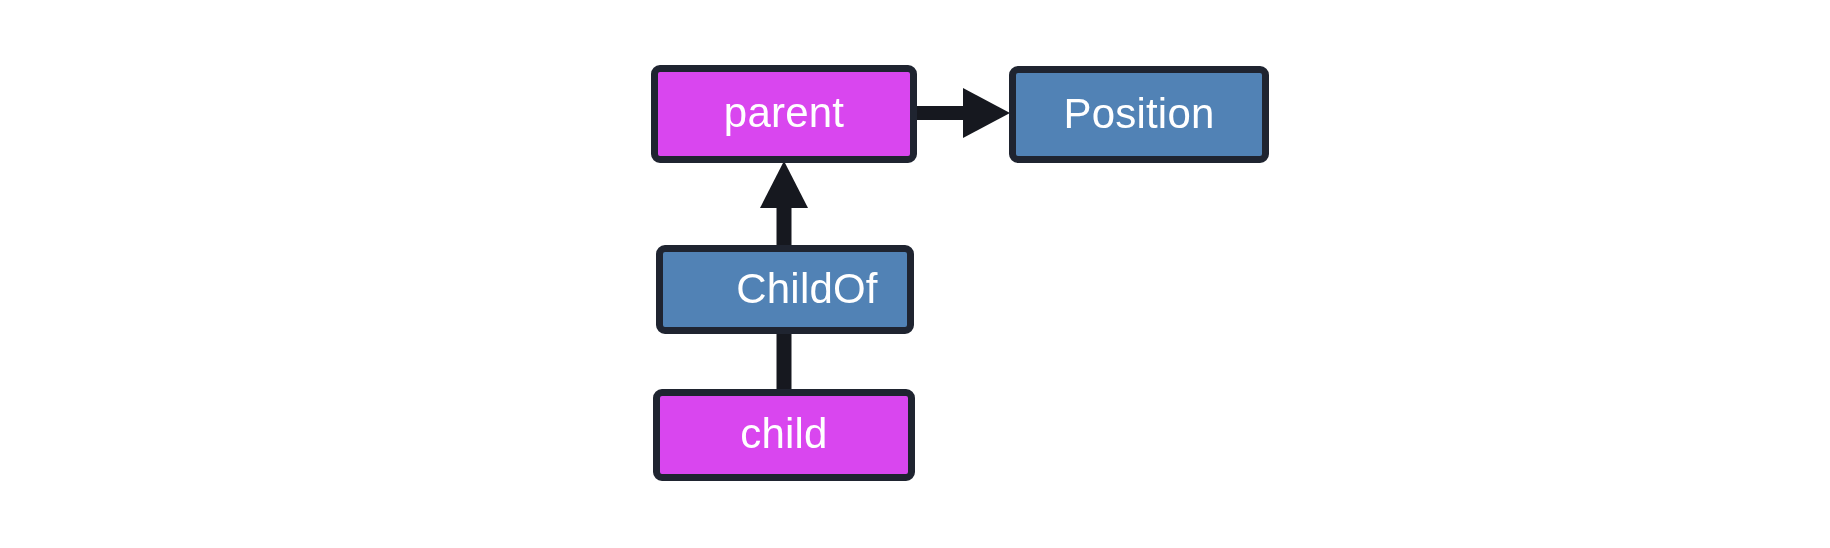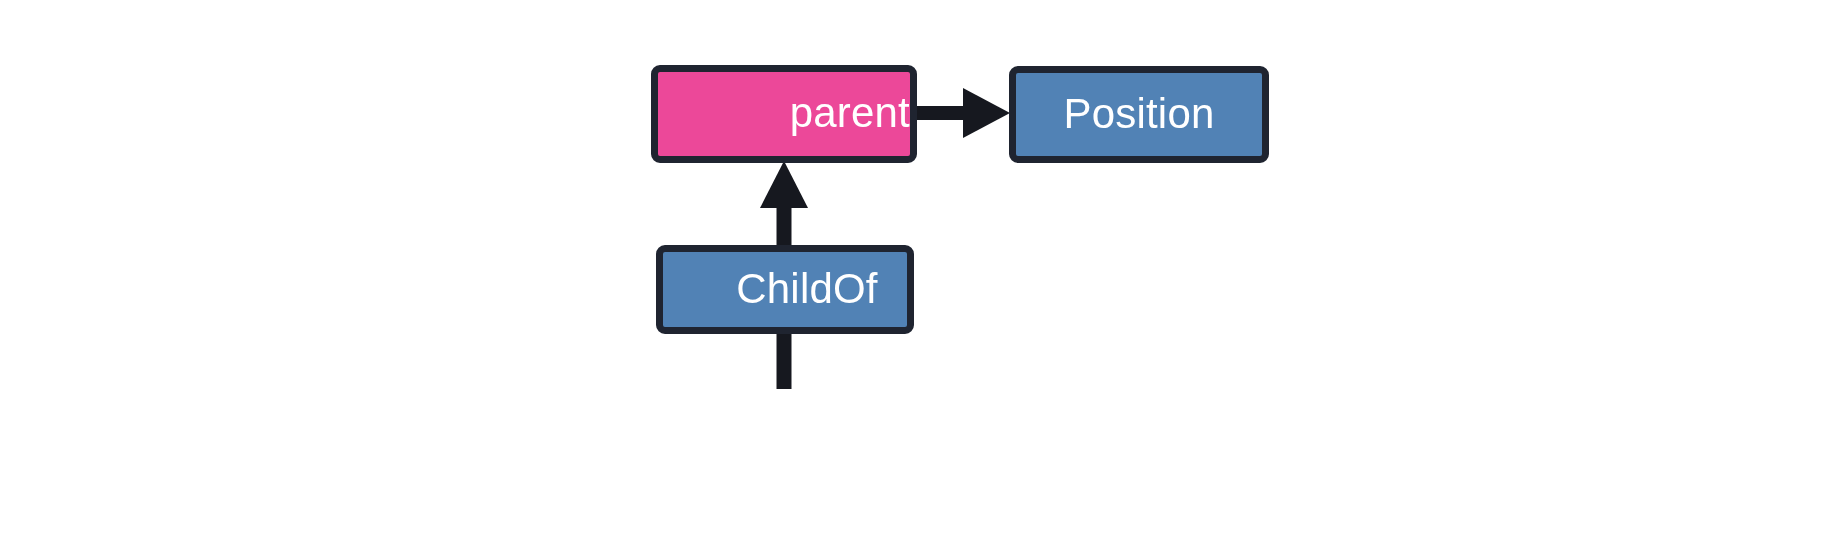--- a/index.html
+++ b/index.html
@@ -43,22 +43,21 @@
     font-weight: 400;
     text-align: center;
     white-space: nowrap;
     user-select: none;
   }
   .node-label {
     display: block;
     transform: translateY(-1px);
   }
   .node.entity {
-    background: #ec4899;
-    justify-content: flex-end;
+    background: #d946ef;
   }
   .node.component {
     background: #5182b5;
   }
   #node-parent   { left: 651px; top: 65px;  width: 266px; height: 98px;  }
   #node-position { left: 1009px; top: 66px; width: 260px; height: 97px;  }
   #node-childof  { left: 656px; top: 245px; width: 258px; height: 89px; padding-left: 44px;  }
   #node-child    { left: 653px; top: 389px; width: 262px; height: 92px;  }
 </style>
 </head>
@@ -88,14 +87,17 @@
   </div>
 
   <div class="node component" id="node-position">
     <span class="node-label">Position</span>
   </div>
 
   <div class="node component" id="node-childof">
     <span class="node-label">ChildOf</span>
   </div>
 
+  <div class="node entity" id="node-child">
+    <span class="node-label">child</span>
+  </div>
 
 </div>
 
 </body></html>

